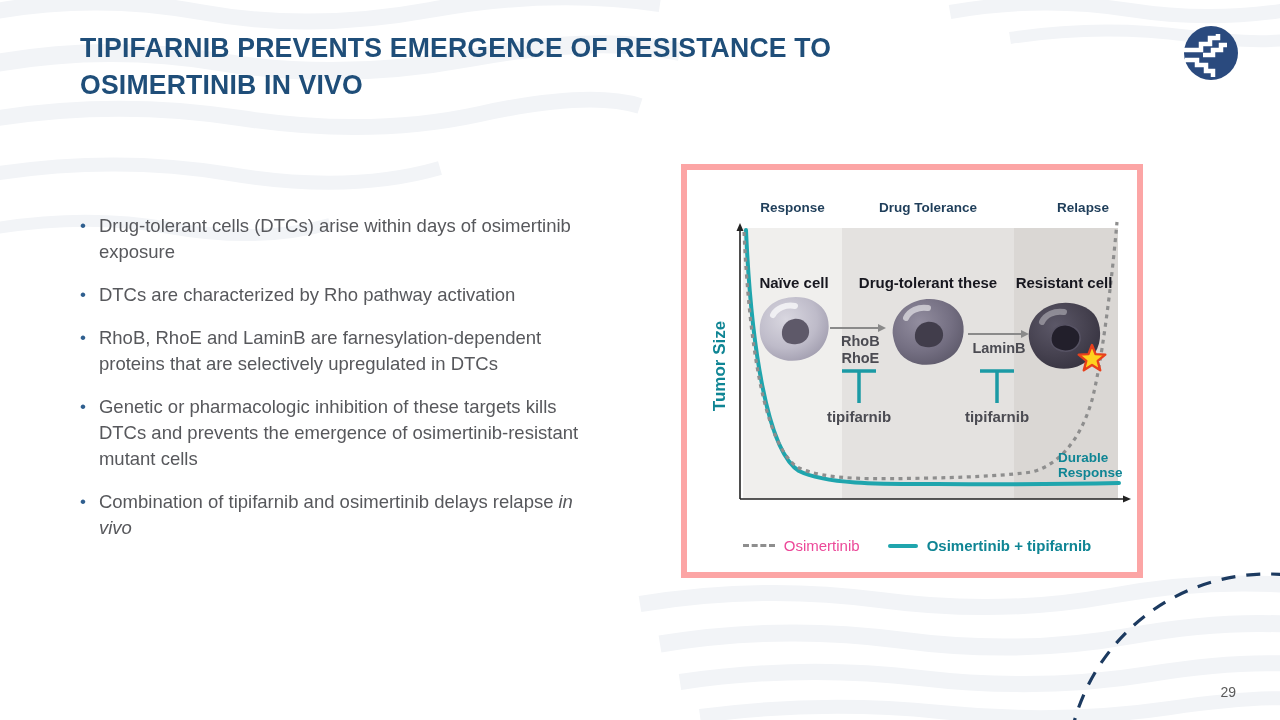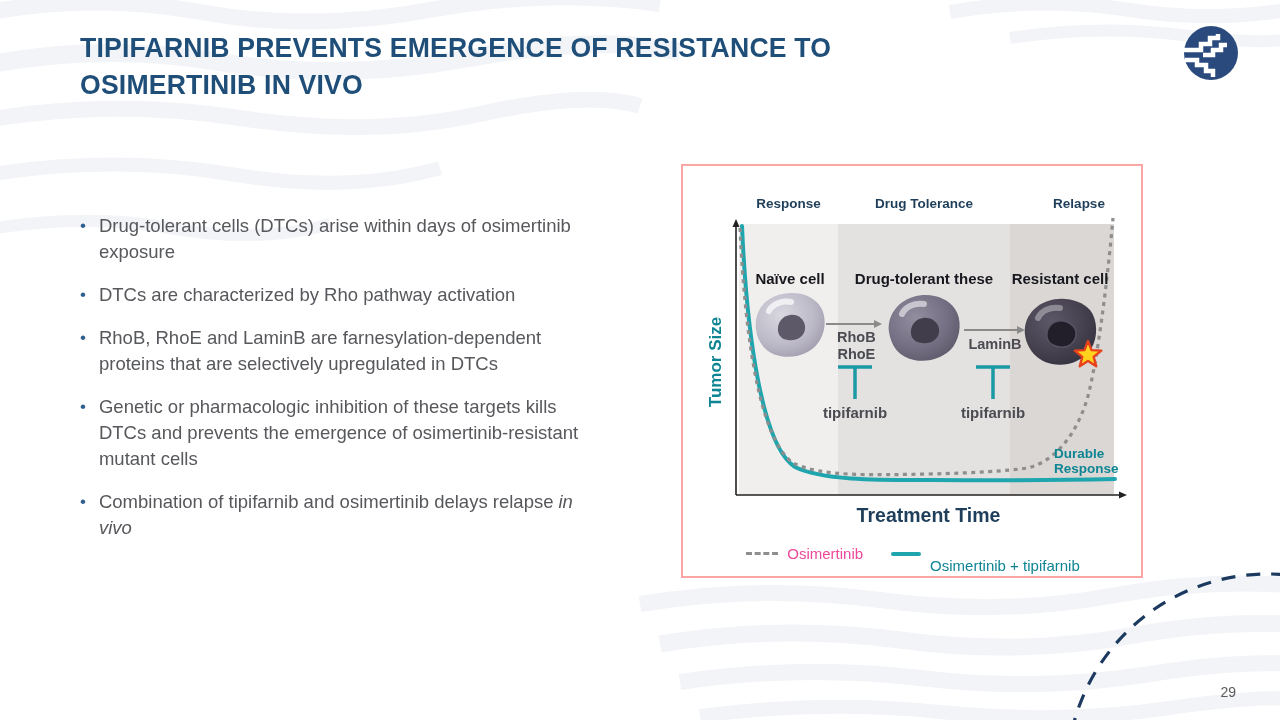--- a/index.html
+++ b/index.html
@@ -20,21 +20,21 @@
   
   .bullets { position:absolute; left:80px; top:213px; width:575px; list-style:none; }
   .bullets li { display:flex; gap:13px; margin-bottom:17px; font-size:18.5px;
                 line-height:26px; color:#57585C; }
   .bullets .dot { color:#2F5F8F; font-size:17px; line-height:26px; }
   .bullets .txt { width:500px; }
   .italic-part { font-style:italic; margin-left:5px; }
 
   
   .panel { position:absolute; left:681px; top:164px; width:462px; height:414px;
-           background:#ffffff; border:2px solid #fca5a5; }
+           background:#ffffff; border:6px solid #fca5a5; }
   .panel .abs { position:absolute; }
   .phase { position:absolute; top:30px; text-align:center; font-weight:bold;
            font-size:13.5px; color:#1F3E5A; }
   .cell-label { position:absolute; top:104px; text-align:center; font-weight:bold;
                 font-size:15px; color:#17171F; white-space:nowrap; }
   .y-label { position:absolute; left:33px; top:196px; transform:translate(-50%,-50%) rotate(-90deg);
              font-weight:bold; font-size:17px; color:#0F8594; white-space:nowrap; }
   .transition-label { position:absolute; font-weight:bold; font-size:14.5px; color:#4B4B52;
                       line-height:17px; white-space:pre-line;text-align:center; }
   .inhibitor-label { position:absolute; top:238px; width:90px; text-align:center;
@@ -42,21 +42,21 @@
   .durable { position:absolute; left:371px; top:280px; font-weight:bold; font-size:13.5px;
              line-height:15px; color:#0F8594; white-space:pre-line; }
   .x-label { position:absolute; left:53px; top:338px; width:385px; text-align:center;
              font-weight:bold; font-size:19.5px; color:#1F3E5A; }
   .legend { position:absolute; left:0; top:367px; width:460px; display:flex;
             justify-content:center; align-items:center; gap:28px; }
   .legend-item { display:flex; align-items:center; gap:9px; }
   .swatch-dash { width:32px; height:0; border-top:3px dashed #8E8E8E; }
   .swatch-line { width:30px; height:4px; background:#1FA5AD; border-radius:2px; }
   .legend-gray { font-size:15px; color:#ec4899; }
-  .legend-teal { font-size:15px; font-weight:normal; color:#0F8594;margin-top:24px; }
+  .legend-teal { font-size:15px; font-weight:bold; color:#0F8594; }
 
   .page-number { position:absolute; right:44px; top:684px; font-size:14px; color:#5A5A5A; }
 </style>
 </head>
 <body>
 
 <div class="slide">
 
   <svg class="deco" viewBox="0 0 1280 720">
     <g stroke="#F2F4F7" fill="none">
@@ -198,21 +198,20 @@
     <div class="transition-label" style="left:154px; top:163px;">RhoB
 RhoE</div>
     <div class="transition-label" style="left:281px; top:170px; width:62px; text-align:center;">LaminB</div>
 
     <div class="inhibitor-label" style="left:127px;">tipifarnib</div>
     <div class="inhibitor-label" style="left:265px;">tipifarnib</div>
 
     <div class="durable">Durable
 Response</div>
 
-    <div class="x-label">Treatment Time</div>
 
     <div class="legend">
       <div class="legend-item">
         <span class="swatch-dash"></span>
         <span class="legend-gray">Osimertinib</span>
       </div>
       <div class="legend-item">
         <span class="swatch-line"></span>
         <span class="legend-teal">Osimertinib + tipifarnib</span>
       </div>

